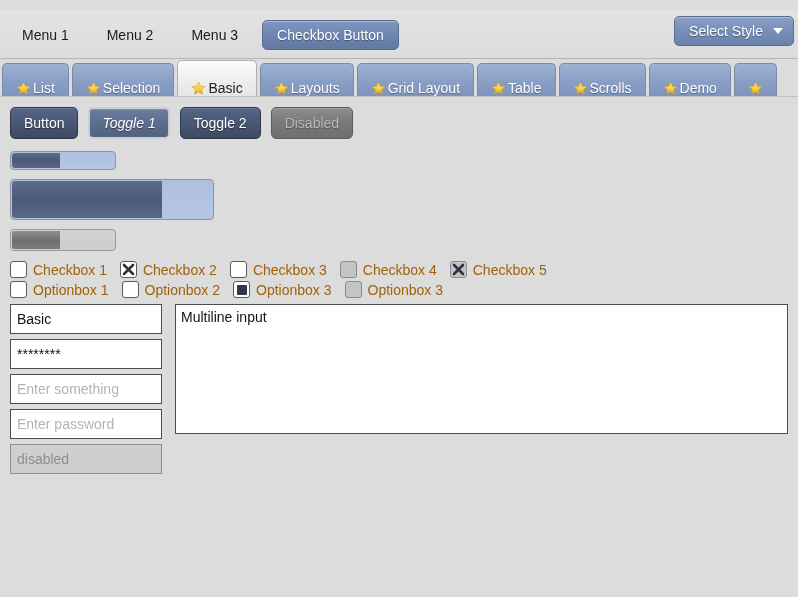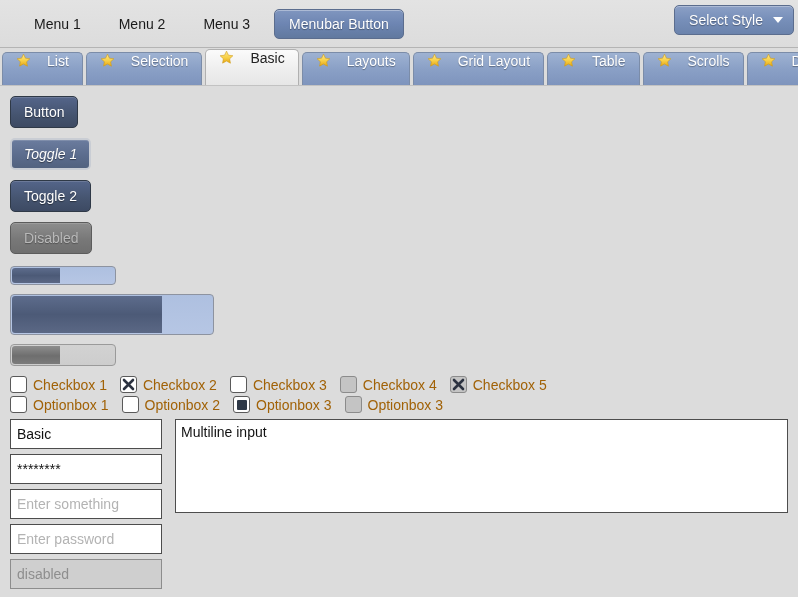--- a/index.html
+++ b/index.html
@@ -12,21 +12,22 @@
   }
 
   
   .menubar {
     position: relative;
     height: 48px;
     background: linear-gradient(to bottom, #e3e3e3 0%, #dcdcdc 100%);
     border-bottom: 1px solid #b4b4b4;
     display: flex;
     align-items: center;
-    padding: 0 20px;
+    padding: 0 8px;
+    margin-top: 11px;
   }
   .menu-item {
     font-size: 14px;
     color: #1a1a1a;
     padding: 4px 14px;
     margin-right: 10px;
     white-space: nowrap;
     cursor: default;
   }
   .menubar-button {
@@ -71,22 +72,22 @@
     height: 37px;
     background: #dcdcdc;
     display: flex;
     align-items: flex-end;
     padding-left: 2px;
     overflow: hidden;
   }
   .tab {
     height: 33px;
     display: flex;
-    align-items: flex-start;
-    gap: 16px;
+    align-items: flex-end;
+    gap: 2px;
     padding: 0 13px;
     margin-right: 3px;
     border: 1px solid #7b8ca8;
     border-bottom: none;
     border-radius: 5px 5px 0 0;
     background: linear-gradient(to bottom, #9eb2d2 0%, #8aa0c6 50%, #7e94bd 100%);
     color: #ffffff;
     font-size: 14px;
     text-shadow: 0 1px 1px rgba(0,0,0,0.35);
     white-space: nowrap;
@@ -108,21 +109,21 @@
 
   
   .content {
     position: relative;
     height: 522px;
     background: #dcdcdc;
     border-top: 1px solid #c2c2c2;
     padding: 10px;
   }
 
-  .row { display: flex; align-items: flex-start; gap: 10px; flex-direction: column; }
+  .row { display: flex; align-items: center; gap: 10px; }
 
   .btn {
     background: linear-gradient(to bottom, #54658a 0%, #45546f 60%, #3d4a63 100%);
     border: 1px solid #2f3947;
     border-radius: 5px;
     color: #ffffff;
     font-size: 14px;
     padding: 7px 13px;
     text-shadow: 0 1px 1px rgba(0,0,0,0.45);
     box-shadow: inset 0 1px 0 rgba(255,255,255,0.14);
@@ -220,21 +221,21 @@
     outline: none;
   }
   .inp::placeholder { color: #b3b3b3; }
   .inp.disabled {
     background: #cfcfcf;
     border-color: #8d8d8d;
     color: #8e8e8e;
   }
   .ta {
     width: 624px;
-    height: 94px;
+    height: 130px;
     border: 1px solid #4d4d4d;
     background: #ffffff;
     font-family: "Liberation Sans", sans-serif;
     font-size: 14px;
     color: #111111;
     padding: 4px 5px;
     resize: none;
     outline: none;
     line-height: 1.15;
   }
@@ -242,21 +243,21 @@
   .form-area { display: flex; gap: 13px; margin-top: 6px; }
   .inp-col { display: flex; flex-direction: column; gap: 5px; }
 </style>
 </head>
 <body>
 
 <div class="menubar">
   <div class="menu-item">Menu 1</div>
   <div class="menu-item">Menu 2</div>
   <div class="menu-item">Menu 3</div>
-  <div class="menubar-button">Menubar Button</div>
+  <div class="menubar-button">Checkbox Button</div>
   <div class="select-style">
     <span>Select Style</span>
     <span class="caret-down"></span>
   </div>
 </div>
 
 <div class="tabbar" id="tabbar">
     <div class="tab">
       <span class="star"><svg viewBox="0 0 24 24" width="15" height="15">
           <defs>

